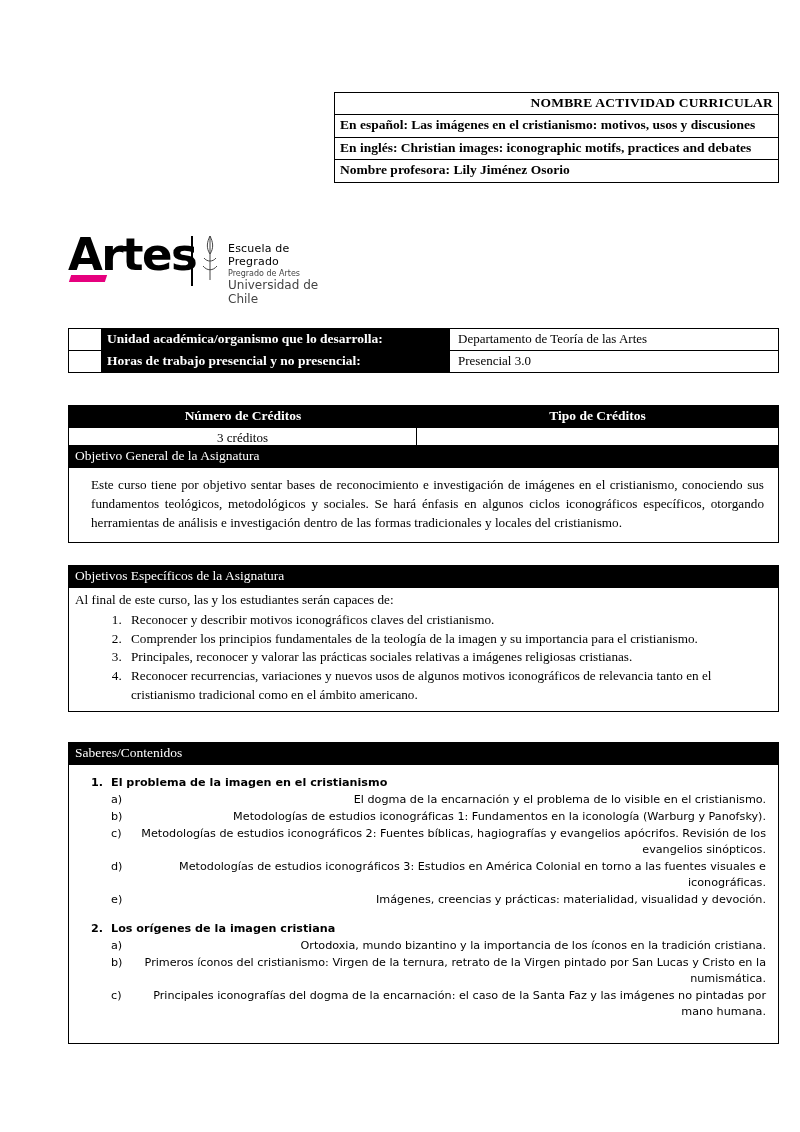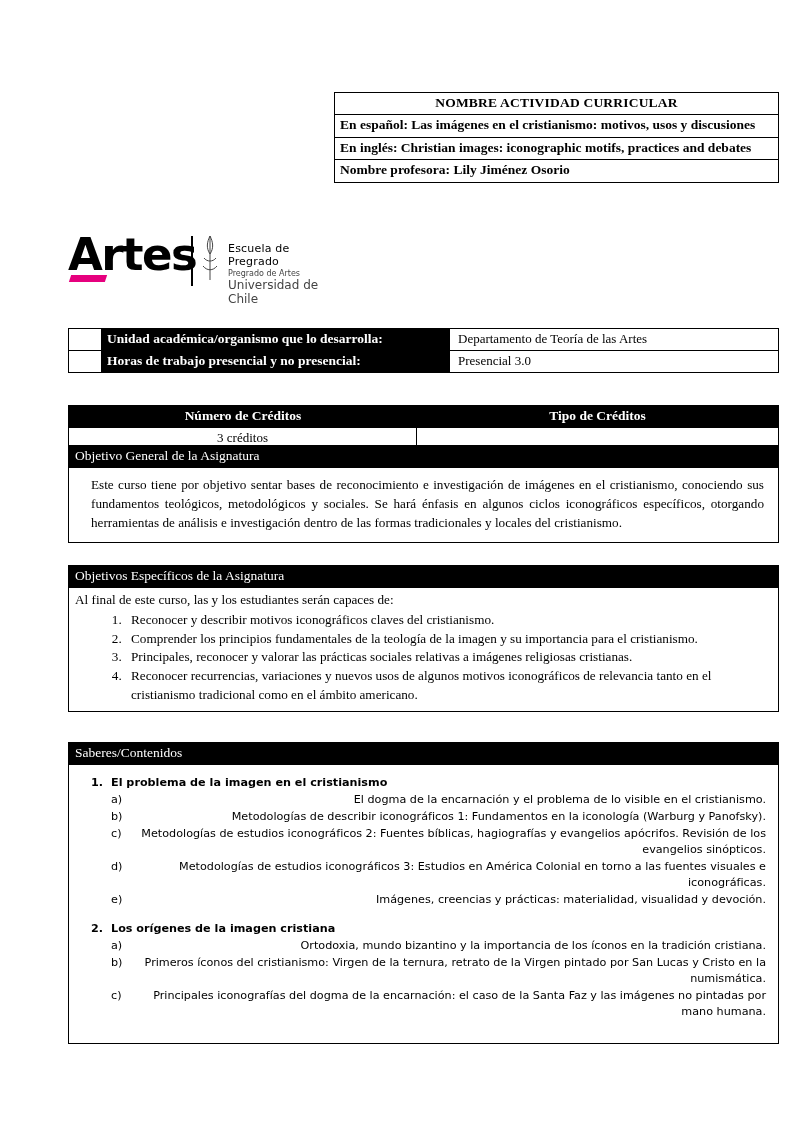--- a/index.html
+++ b/index.html
@@ -34,21 +34,21 @@
   }
   .header-table .row {
     border-bottom: 1.5px solid #000;
     padding: 2px 5px 3px 5px;
     font-weight: bold;
     font-size: 13.5px;
     line-height: 1.22;
   }
   .header-table .row:last-child { border-bottom: none; }
   .header-title {
-    text-align: center;
+    text-align: right;
     font-size: 14px;
     letter-spacing: .2px;
   }
 
   
   .logo-block {
     position: absolute;
     left: 68px;
     top: 232px;
     width: 260px;
@@ -350,21 +350,21 @@
         <span class="num">1.</span>
         <span>El problema de la imagen en el cristianismo</span>
       </div>
       <ul class="sub-list">
         <li>
           <span class="marker">a)</span>
           <span class="txt">El dogma de la encarnación y el problema de lo visible en el cristianismo.</span>
         </li>
         <li>
           <span class="marker">b)</span>
-          <span class="txt">Metodologías de describir iconográficos 1: Fundamentos en la iconología (Warburg y Panofsky).</span>
+          <span class="txt">Metodologías de estudios iconográficas 1: Fundamentos en la iconología (Warburg y Panofsky).</span>
         </li>
         <li>
           <span class="marker">c)</span>
           <span class="txt">Metodologías de estudios iconográficos 2: Fuentes bíblicas, hagiografías y evangelios apócrifos. Revisión de los evangelios sinópticos.</span>
         </li>
         <li>
           <span class="marker">d)</span>
           <span class="txt">Metodologías de estudios iconográficos 3: Estudios en América Colonial en torno a las fuentes visuales e iconográficas.</span>
         </li>
         <li>

